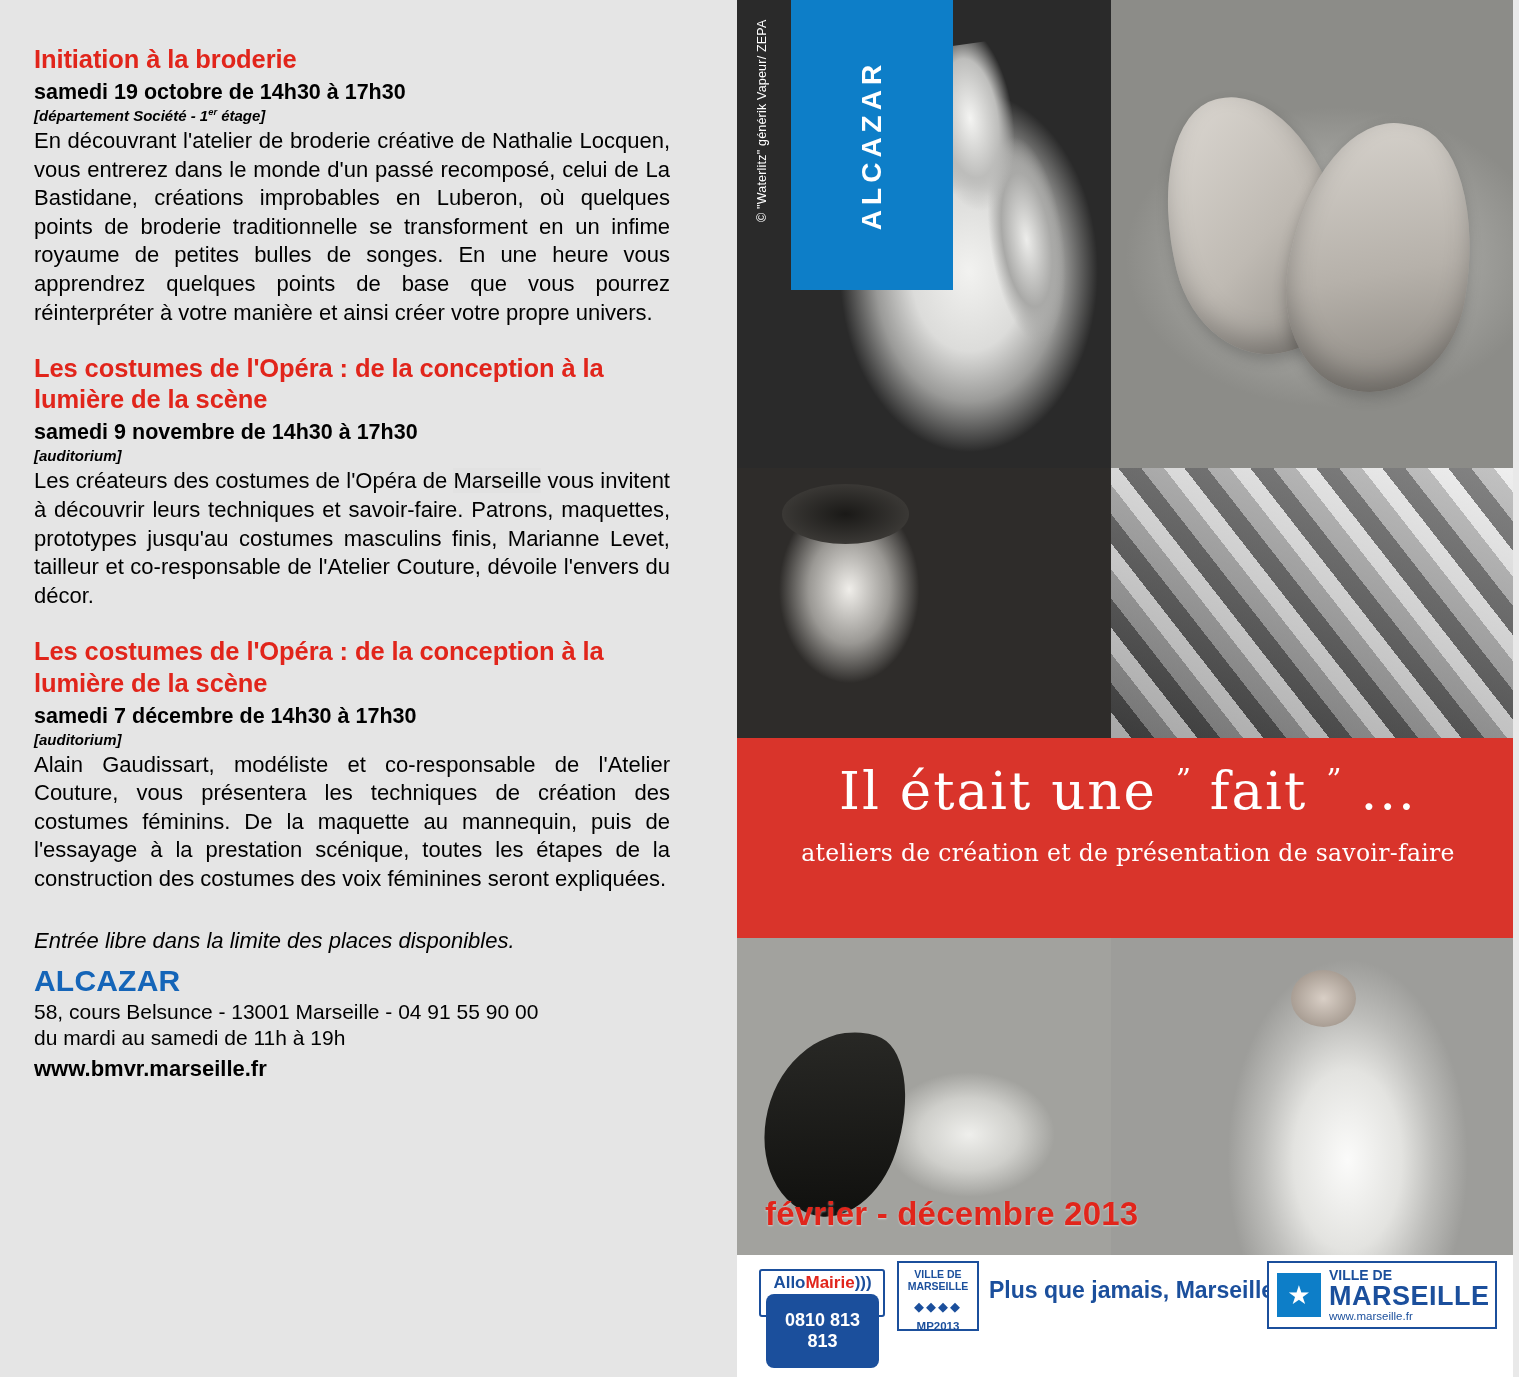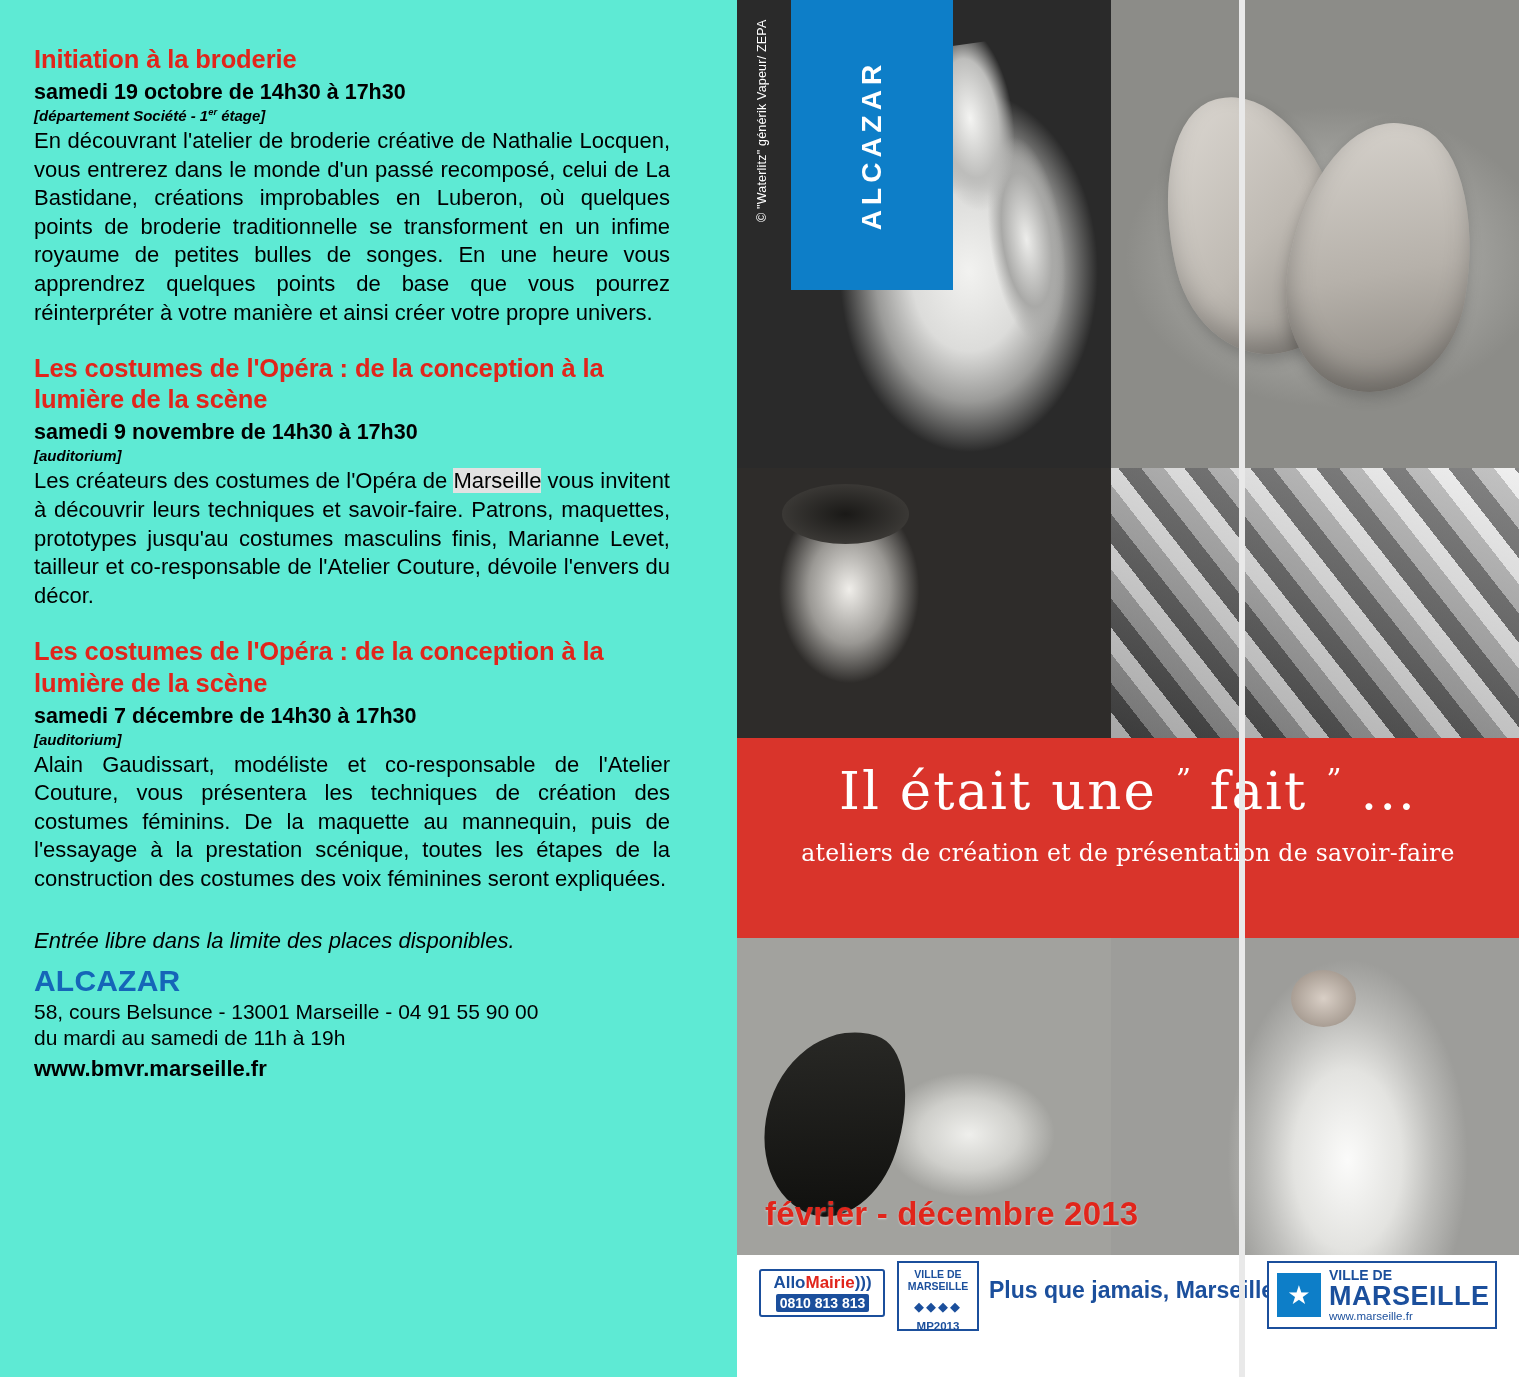--- a/index.html
+++ b/index.html
@@ -9,23 +9,23 @@
   }
   body {
     width: 1519px;
     height: 1377px;
     font-family: "Liberation Sans", sans-serif;
     position: relative;
     overflow: hidden;
   }
   .page {
     position: relative;
-    width: 1245px;
+    width: 1519px;
     height: 1377px;
-    background: #5eead4;
+    background: #e5e5e5;
   }
 
   
   .left-col {
     position: absolute;
     left: 0; top: 0;
     width: 700px;
     height: 1377px;
     padding: 44px 30px 0 34px;
     box-sizing: border-box;
@@ -292,22 +292,22 @@
     background: #fff;
     box-sizing: border-box;
     padding: 3px 4px 0 5px;
     text-align: center;
   }
   .allo .l1 { color: #1b4f9c; font-weight: bold; font-size: 17px; line-height: 1; }
   .allo .l1 em { color: #e1251b; font-style: normal; }
   .allo .l2 {
     margin-top: 3px;
     background: #1b4f9c; color: #fff;
-    font-weight: bold; font-size: 14px;
-    display: inline-block; padding: 1px 4px; border-radius: 2px;
+    font-weight: bold; font-size: 18px;
+    display: inline-block; padding: 16px 4px; border-radius: 8px;
   }
   .mp2013 {
     position: absolute;
     left: 160px; top: 6px;
     width: 82px; height: 70px;
     border: 2px solid #1b4f9c;
     box-sizing: border-box;
     color: #1b4f9c;
     text-align: center;
     padding-top: 6px;

